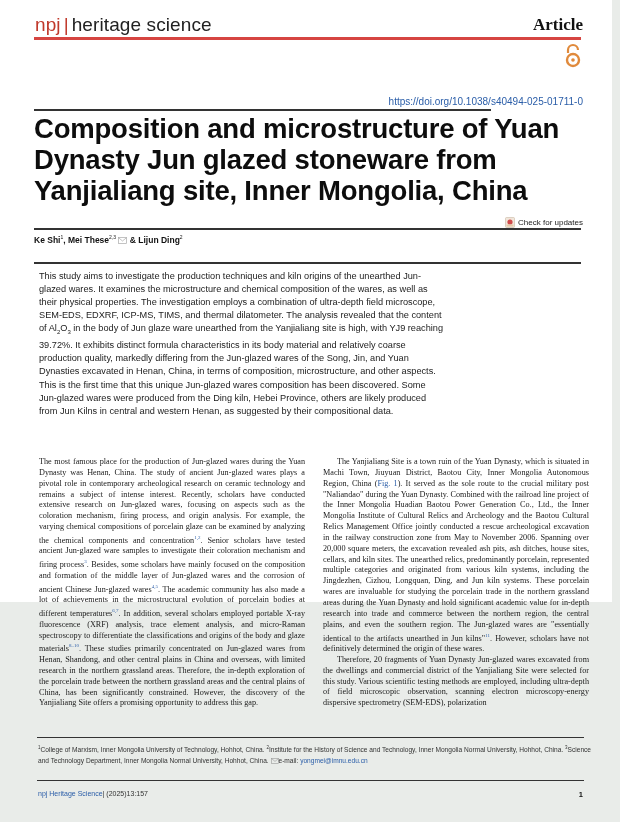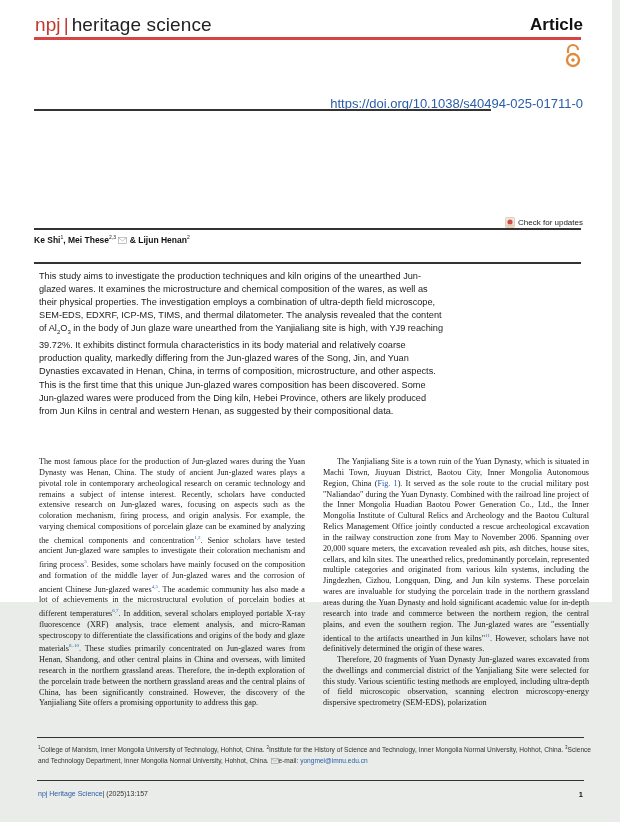--- a/index.html
+++ b/index.html
@@ -11,28 +11,28 @@
     position: absolute; left: 0; top: 0; width: 612px; height: 602px;
     background: #ffffff;
   }
   .journal {
     position: absolute; left: 35px; top: 14px; font-size: 19px; color: #222;
     letter-spacing: 0.1px;
   }
   .journal .npj { color: #c0392b; }
   .journal .sep { color: #c0392b; margin: 0 3px; }
   .article-label {
-    position: absolute; right: 29px; top: 15px; font-size: 17px; font-weight: bold; color: #111;
+    position: absolute; right: 29px; top: 15px; font-size: 17px; font-weight: bold; color: #111; font-family: Liberation Serif, serif;
   }
   .red-rule {
     position: absolute; left: 34px; top: 37px; width: 458px; height: 3px; background: #d64541;
   }
   .oa-icon { position: absolute; left: 565px; top: 43px; width: 16px; height: 26px; }
   .doi {
-    position: absolute; right: 29px; top: 96px; font-size: 13px; color: #2a5da8;
+    position: absolute; right: 29px; top: 96px; font-size: 10px; color: #2a5da8;
   }
   .rule { position: absolute; left: 34px; height: 1.5px; background: #333; }
   .title {
     position: absolute; left: 34px; top: 113px; width: 560px; margin: 0;
     font-size: 27.5px; line-height: 31px; font-weight: bold; color: #0d0d0d; letter-spacing: -0.2px;
   }
   .check-updates {
     position: absolute; right: 29px; top: 217px; font-size: 8px; color: #222;
     display: flex; align-items: center; gap: 3px;
   }
@@ -83,37 +83,38 @@
 
   <svg class="oa-icon" viewBox="0 0 16 26">
     <path d="M3 10 V7 a5 5 0 0 1 10 0" fill="none" stroke="#e08a3c" stroke-width="2.2"></path>
     <circle cx="8" cy="17" r="6" fill="none" stroke="#e08a3c" stroke-width="2.4"></circle>
     <circle cx="8" cy="17" r="1.8" fill="#e08a3c"></circle>
   </svg>
 
   <a class="doi">https://doi.org/10.1038/s40494-025-01711-0</a>
   <div class="rule" style="top:109px; width:458px; left:34px; width:457px; left:34px; width:457px;"></div>
 
+  <h1 class="title">Composition and microstructure of Yuan Dynasty Jun glazed stoneware from Yanjialiang site, Inner Mongolia, China</h1>
 
   <div class="check-updates">
     <svg width="10" height="11" viewBox="0 0 10 11">
       <rect x="0.5" y="0.5" width="9" height="10" rx="1" fill="#f1e6da" stroke="#c9b8a6" stroke-width="0.6"></rect>
       <circle cx="5" cy="5" r="2.6" fill="#d04a4a"></circle>
       <rect x="1.5" y="7.5" width="7" height="2" fill="#e6c9a8"></rect>
     </svg>
     <span>Check for updates</span>
   </div>
   <div class="rule" style="top:228px; width:547px;"></div>
 
   <div class="authors">
     <span>Ke Shi</span><sup>1</sup><span>, </span><span>Mei These</span><sup>2,3</sup>
     <svg width="9" height="7" viewBox="0 0 9 7" style="vertical-align:-1px">
       <rect x="0.4" y="0.4" width="8.2" height="6.2" fill="none" stroke="#aaa" stroke-width="0.7"></rect>
       <path d="M0.4 0.6 L4.5 4 L8.6 0.6" fill="none" stroke="#aaa" stroke-width="0.7"></path>
-    </svg><span> &amp; </span><span>Lijun Henan</span><sup>2</sup>
+    </svg><span> &amp; </span><span>Lijun Ding</span><sup>2</sup>
   </div>
 
   <div class="rule" style="top:262px; width:547px;"></div>
 
   <p class="abstract" style="width:405px"><span>This study aims to investigate the production techniques and kiln origins of the unearthed Jun-glazed wares. It examines the microstructure and chemical composition of the wares, as well as their physical properties. The investigation employs a combination of ultra-depth field microscope, SEM-EDS, EDXRF, ICP-MS, TIMS, and thermal dilatometer. The analysis revealed that the content of Al</span><sub>2</sub><span>O</span><sub>3</sub><span> in the body of Jun glaze ware unearthed from the Yanjialiang site is high, with YJ9 reaching 39.72%. It exhibits distinct formula characteristics in its body material and relatively coarse production quality, markedly differing from the Jun-glazed wares of the Song, Jin, and Yuan Dynasties excavated in Henan, China, in terms of composition, microstructure, and other aspects. This is the first time that this unique Jun-glazed wares composition has been discovered. Some Jun-glazed wares were produced from the Ding kiln, Hebei Province, others are likely produced from Jun Kilns in central and western Henan, as suggested by their compositional data.</span></p>
 
   <div class="col left">
     <p><span>The most famous place for the production of Jun-glazed wares during the Yuan Dynasty was Henan, China. The study of ancient Jun-glazed wares plays a pivotal role in contemporary archeological research on ceramic technology and remains a subject of intense interest. Recently, scholars have conducted extensive research on Jun-glazed wares, focusing on aspects such as the coloration mechanism, firing process, and origin analysis. For example, the varying chemical compositions of porcelain glaze can be examined by analyzing the chemical components and concentration</span><sup class="link">1,2</sup><span>. Senior scholars have tested ancient Jun-glazed ware samples to investigate their coloration mechanism and firing process</span><sup class="link">3</sup><span>. Besides, some scholars have mainly focused on the composition and formation of the middle layer of Jun-glazed wares and the corrosion of ancient Chinese Jun-glazed wares</span><sup class="link">4,5</sup><span>. The academic community has also made a lot of achievements in the microstructural evolution of porcelain bodies at different temperatures</span><sup class="link">6,7</sup><span>. In addition, several scholars employed portable X-ray fluorescence (XRF) analysis, trace element analysis, and micro-Raman spectroscopy to differentiate the classifications and origins of the body and glaze materials</span><sup class="link">8–10</sup><span>. These studies primarily concentrated on Jun-glazed wares from Henan, Shandong, and other central plains in China and overseas, with limited research in the northern grassland areas. Therefore, the in-depth exploration of the porcelain trade between the northern grassland areas and the central plains of China, has been significantly constrained. However, the discovery of the Yanjialiang Site offers a promising opportunity to address this gap.</span></p>
   </div>
 

